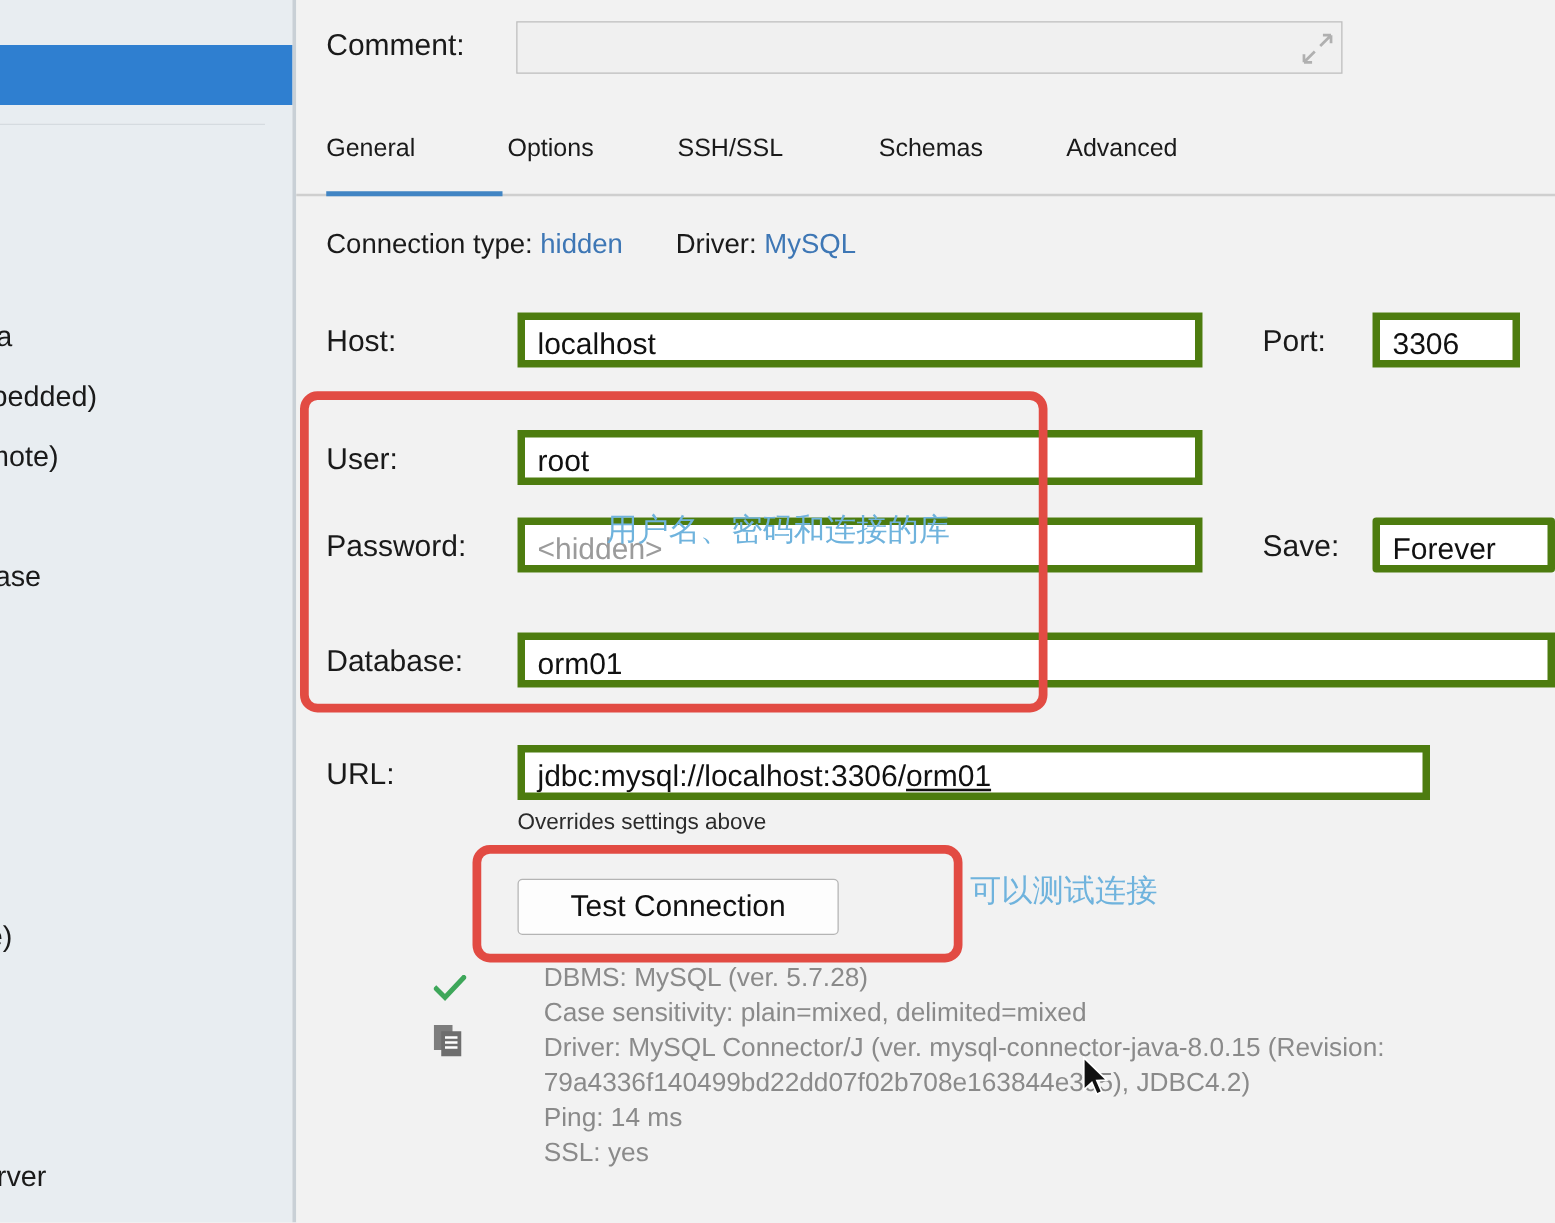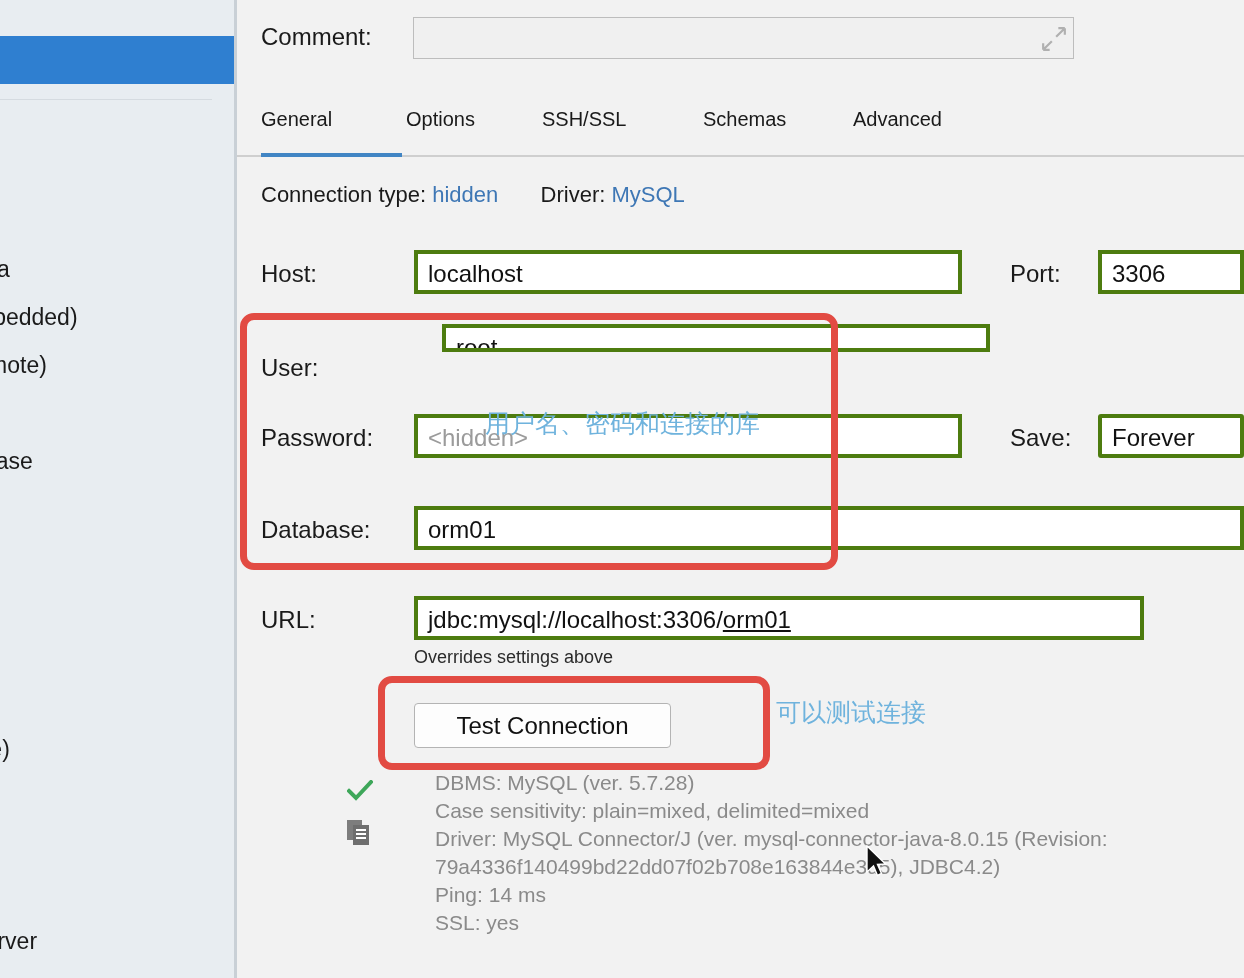--- a/index.html
+++ b/index.html
@@ -88,34 +88,34 @@
   #conn-row .gap { display: inline-block; width: 30px; }
 
   
   .flabel {
     position: absolute;
     font-size: 24px; color: #1a1a1a; white-space: nowrap;
   }
   .finput {
     position: absolute;
     background: #ffffff;
-    border: 4px solid #4d7c0f;
+    border: 6px solid #4d7c0f;
     font-size: 24px; color: #111;
     padding: 6px 0 0 10px;
     white-space: nowrap; overflow: hidden;
   }
   .finput.placeholder { color: #9b9b9b; }
 
   #host-label    { left: 24px;  top: 260px; }
   #host-input    { left: 177px; top: 250px; width: 548px; height: 44px; }
   #port-label    { left: 773px; top: 260px; }
-  #port-input    { left: 861px; top: 250px; width: 146px; height: 44px; }
+  #port-input    { left: 861px; top: 250px; width: 118px; height: 44px; }
 
   #user-label    { left: 24px;  top: 354px; }
-  #user-input    { left: 177px; top: 324px; width: 548px; height: 28px; margin-left: 28px; }
+  #user-input    { left: 177px; top: 344px; width: 548px; height: 44px; }
 
   #password-label{ left: 24px;  top: 424px; }
   #password-input{ left: 177px; top: 414px; width: 548px; height: 44px; }
   #save-label    { left: 773px; top: 424px; }
   #save-input    { left: 861px; top: 414px; width: 146px; height: 44px;
                    border-radius: 3px; }
 
   #database-label{ left: 24px;  top: 516px; }
   #database-input{ left: 177px; top: 506px; width: 830px; height: 44px; }
 

